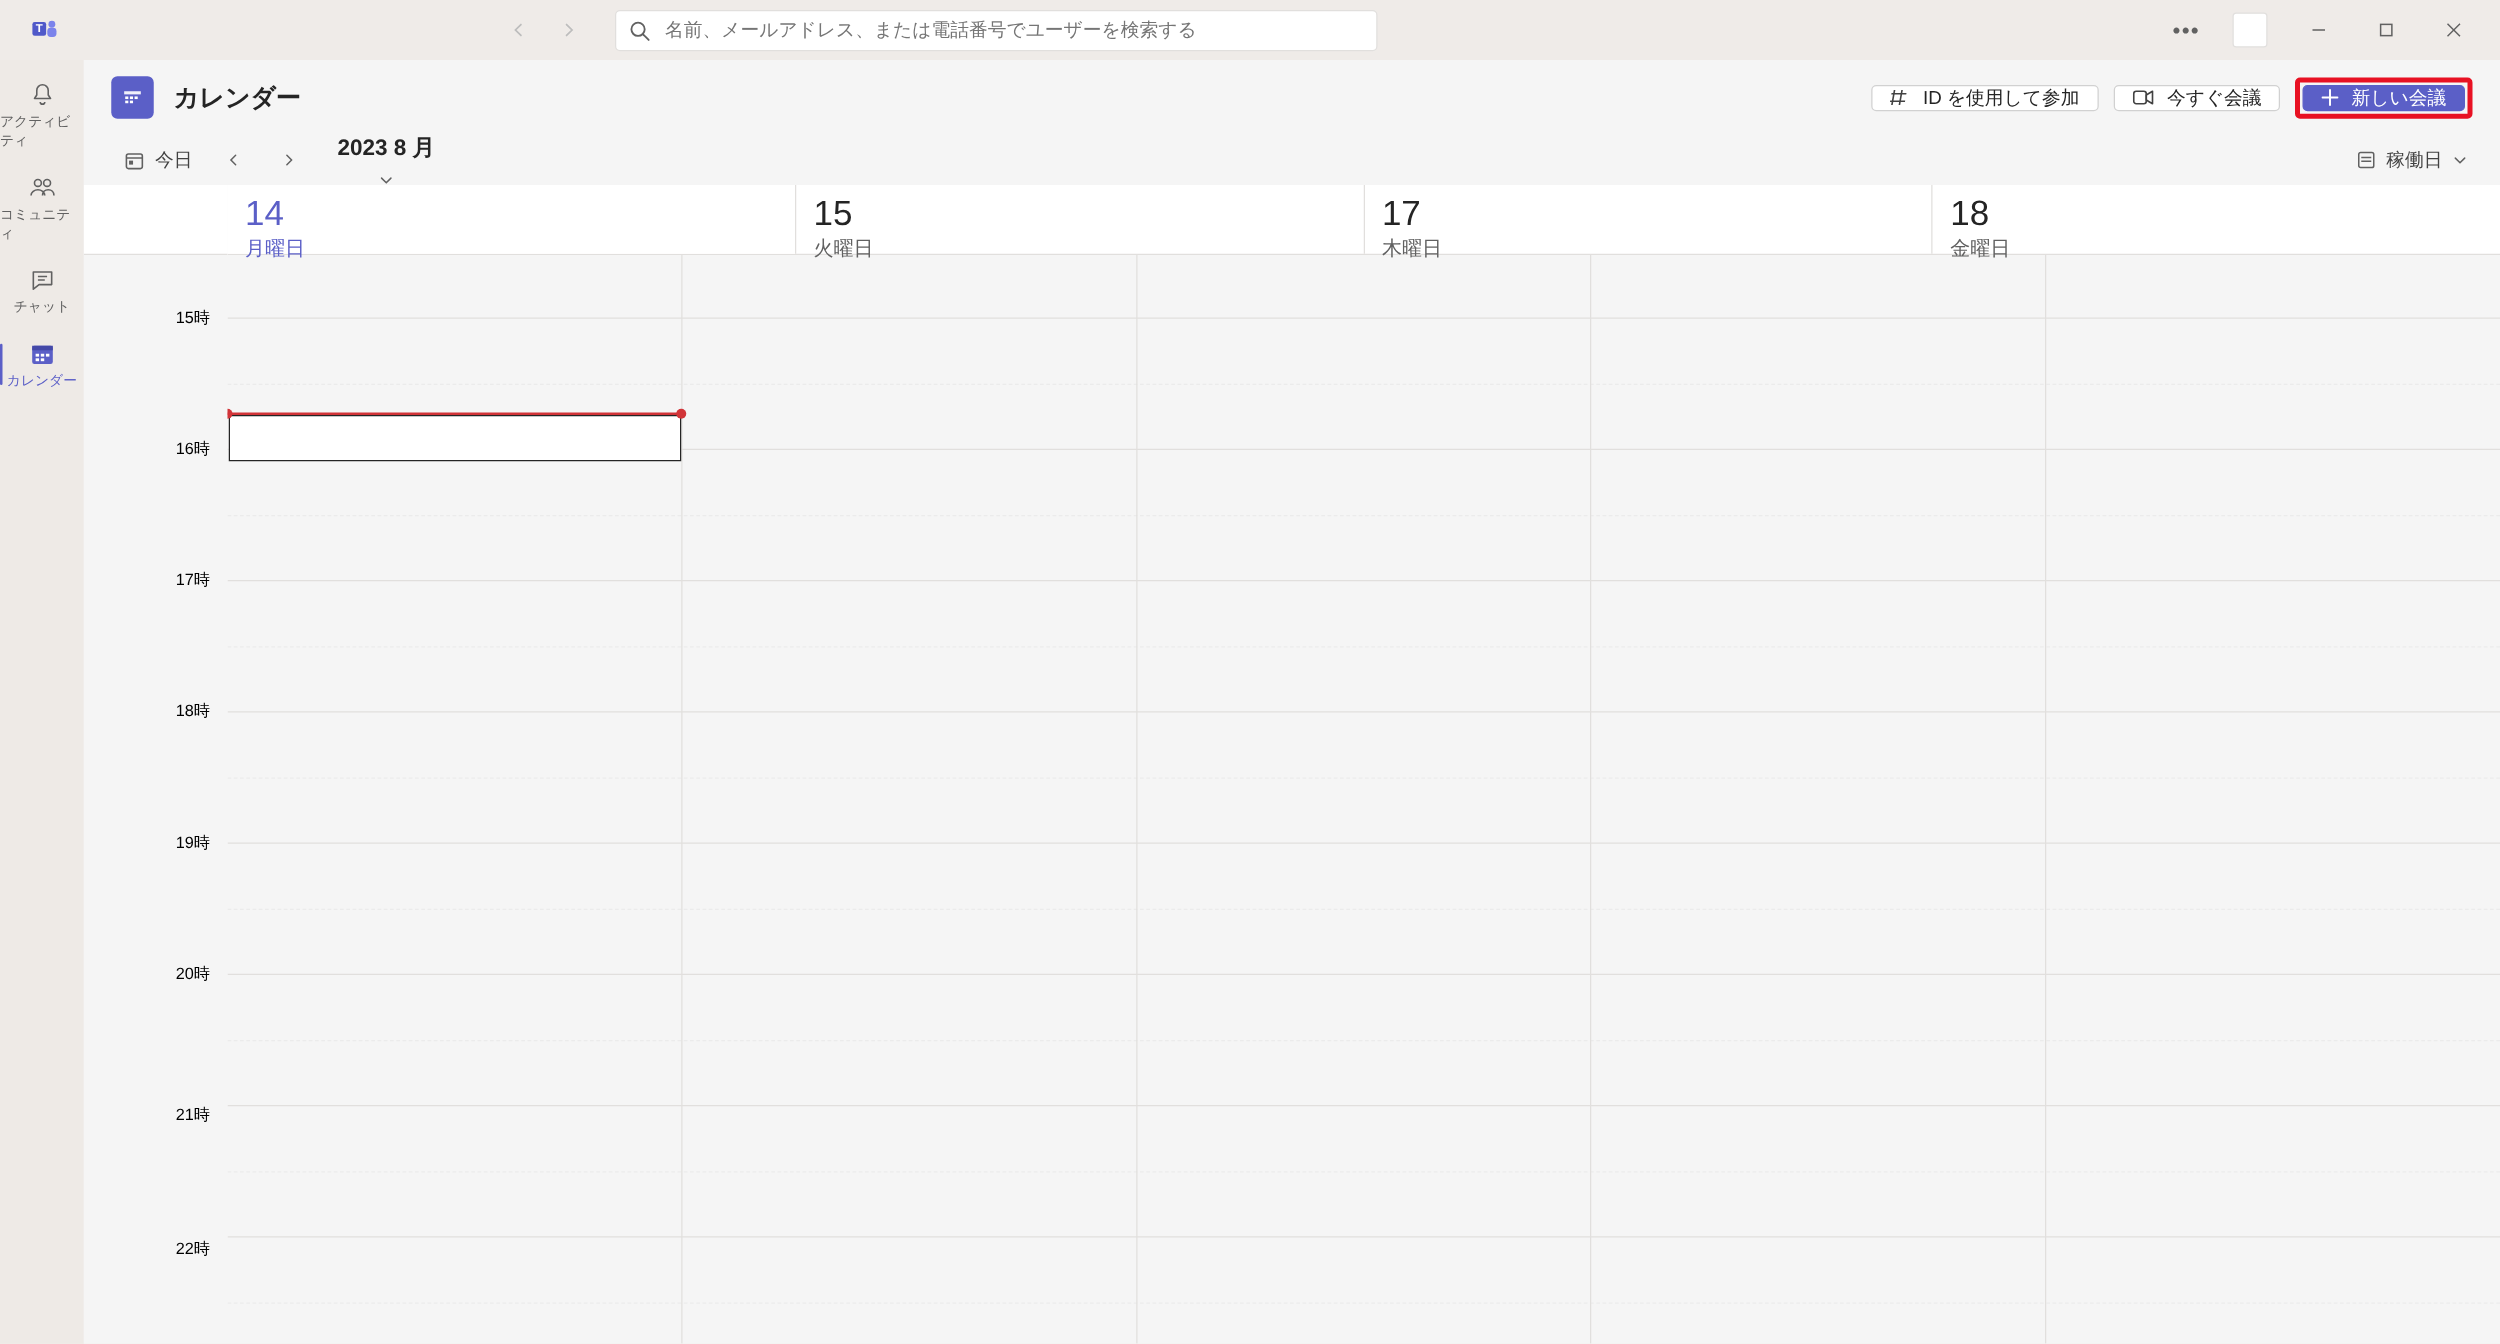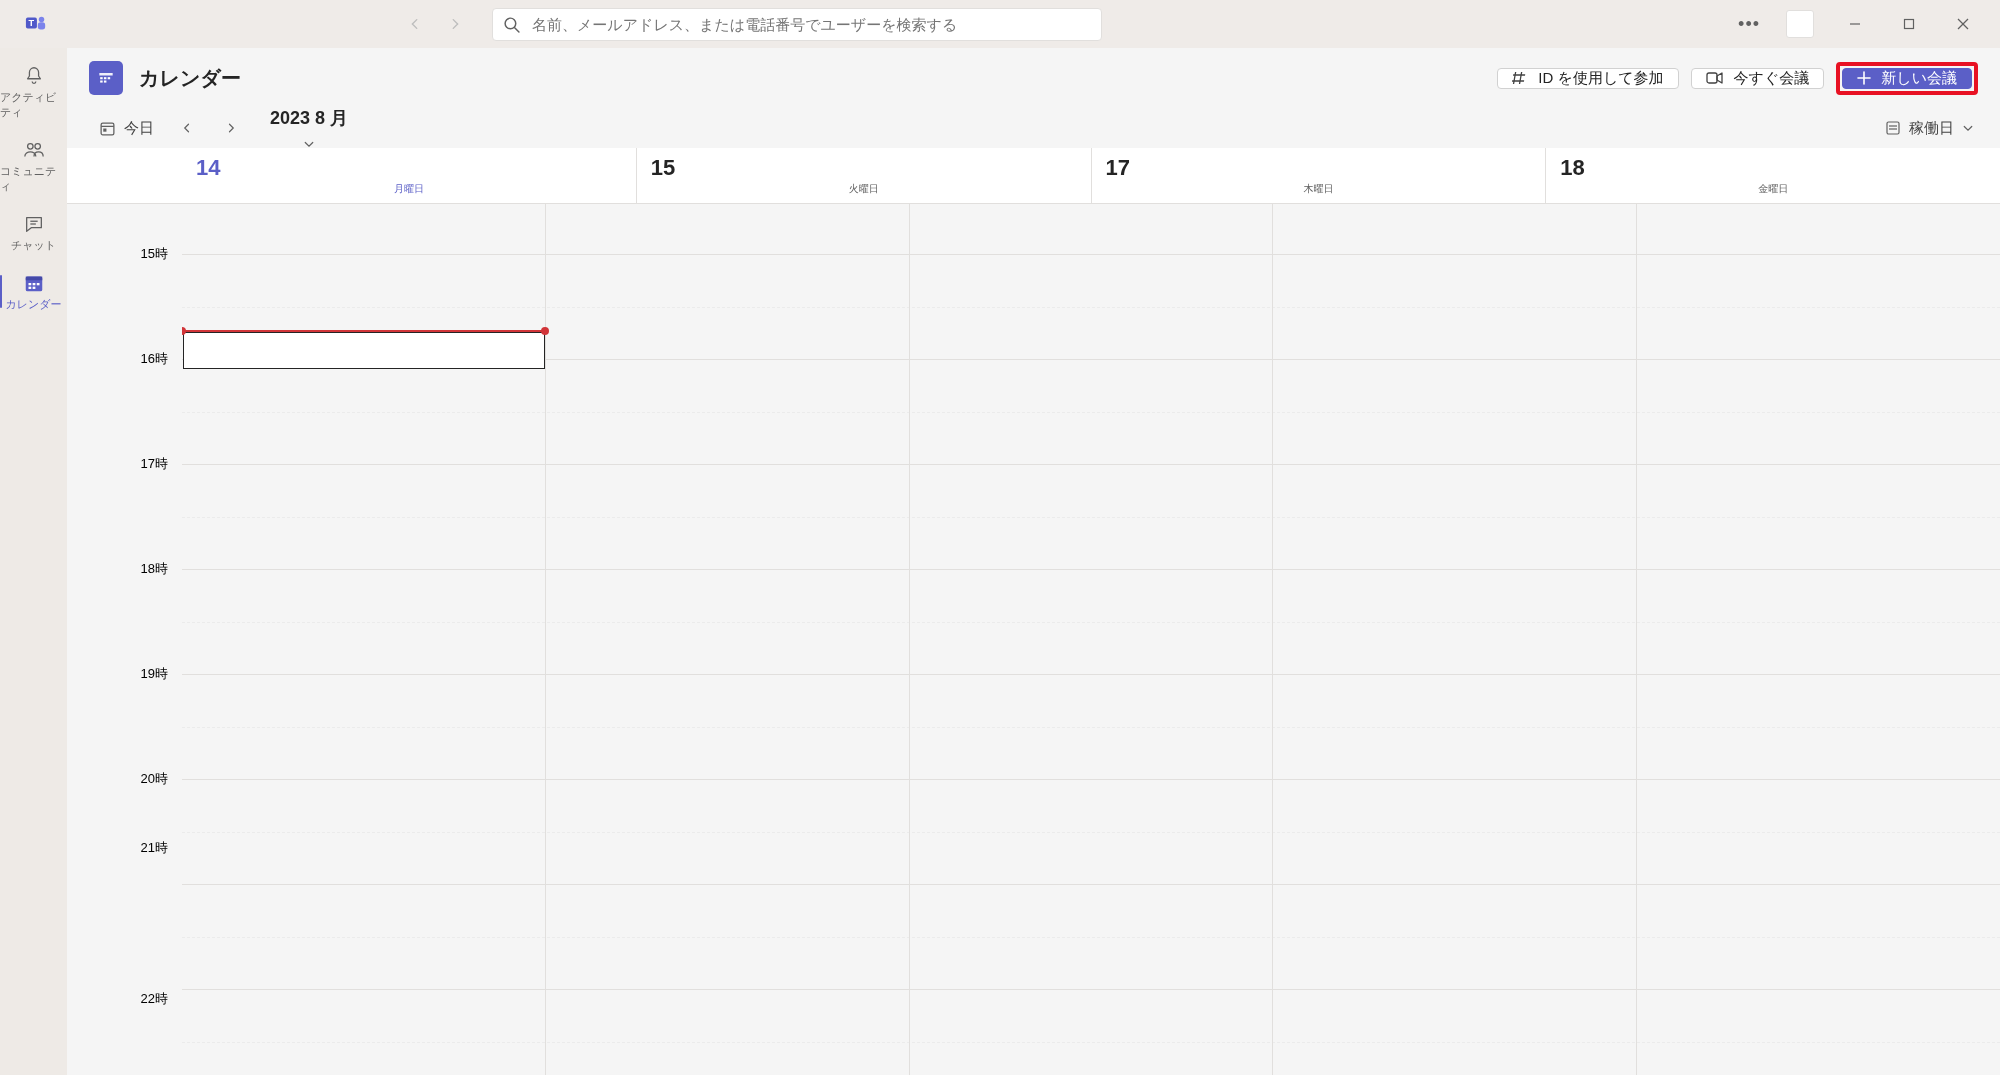--- a/index.html
+++ b/index.html
@@ -52,22 +52,22 @@
   .cal-grid { flex:1; display:flex; overflow:hidden;}
   .time-col { width:115px; flex:0 0 115px; border-right:none; }
   .time-col .day-head-spacer { height:56px; border-bottom:1px solid #e1dfdd; background:#fff;}
   .time-labels { position:relative; }
   .time-label { position:absolute; right:14px; font-size:13px; color:#000000; transform:translateY(-50%); }
   
   .days-col { flex:1; display:flex; flex-direction:column;}
   .days-head { height:56px; display:flex; background:#fff; border-bottom:1px solid #e1dfdd;}
   .day-head { flex:1; padding:8px 14px; border-left:1px solid #e1dfdd;}
   .day-head:first-child { border-left:none;}
-  .day-num { font-size:22px; font-weight:700; color:#242424; line-height:1.1;}
-  .day-name { font-size:10px; color:#616161; margin-top:2px;text-align:center;}
+  .day-num { font-size:28px; font-weight:400; color:#242424; line-height:1.1;}
+  .day-name { font-size:16px; color:#616161; margin-top:2px;}
   .day-head.today .day-num { color:#5b5fc7; }
   .day-head.today .day-name { color:#5b5fc7; }
   .day-head.today { background:#fff; }
   
   .days-body { flex:1; position:relative; overflow:hidden;}
   .grid-rows { position:absolute; inset:0; }
   .hour-row { position:absolute; left:0; right:0; border-top:1px solid #e1dfdd; }
   .half-row { position:absolute; left:0; right:0; border-top:1px dashed #ebebeb; }
   .grid-cols { position:absolute; inset:0; display:flex;}
   .day-col { flex:1; border-left:1px solid #e1dfdd; position:relative;}
@@ -285,21 +285,21 @@
   <div class="cal-grid">
     <div class="time-col">
       <div class="day-head-spacer"></div>
       <div class="time-labels" id="time-labels">
           <div class="time-label" style="top: 50px;">15時</div>
           <div class="time-label" style="top: 155px;">16時</div>
           <div class="time-label" style="top: 260px;">17時</div>
           <div class="time-label" style="top: 365px;">18時</div>
           <div class="time-label" style="top: 470px;">19時</div>
           <div class="time-label" style="top: 575px;">20時</div>
-          <div class="time-label" style="top: 644px;">21時</div>
+          <div class="time-label" style="top: 688px;">21時</div>
           <div class="time-label" style="top: 785px; margin-top: 10px;">22時</div>
         </div>
     </div>
     <div class="days-col">
       <div class="days-head" id="days-head">
           <div class="day-head today">
             <div class="day-num">14</div>
             <div class="day-name">月曜日</div>
           </div>
           <div class="day-head">

